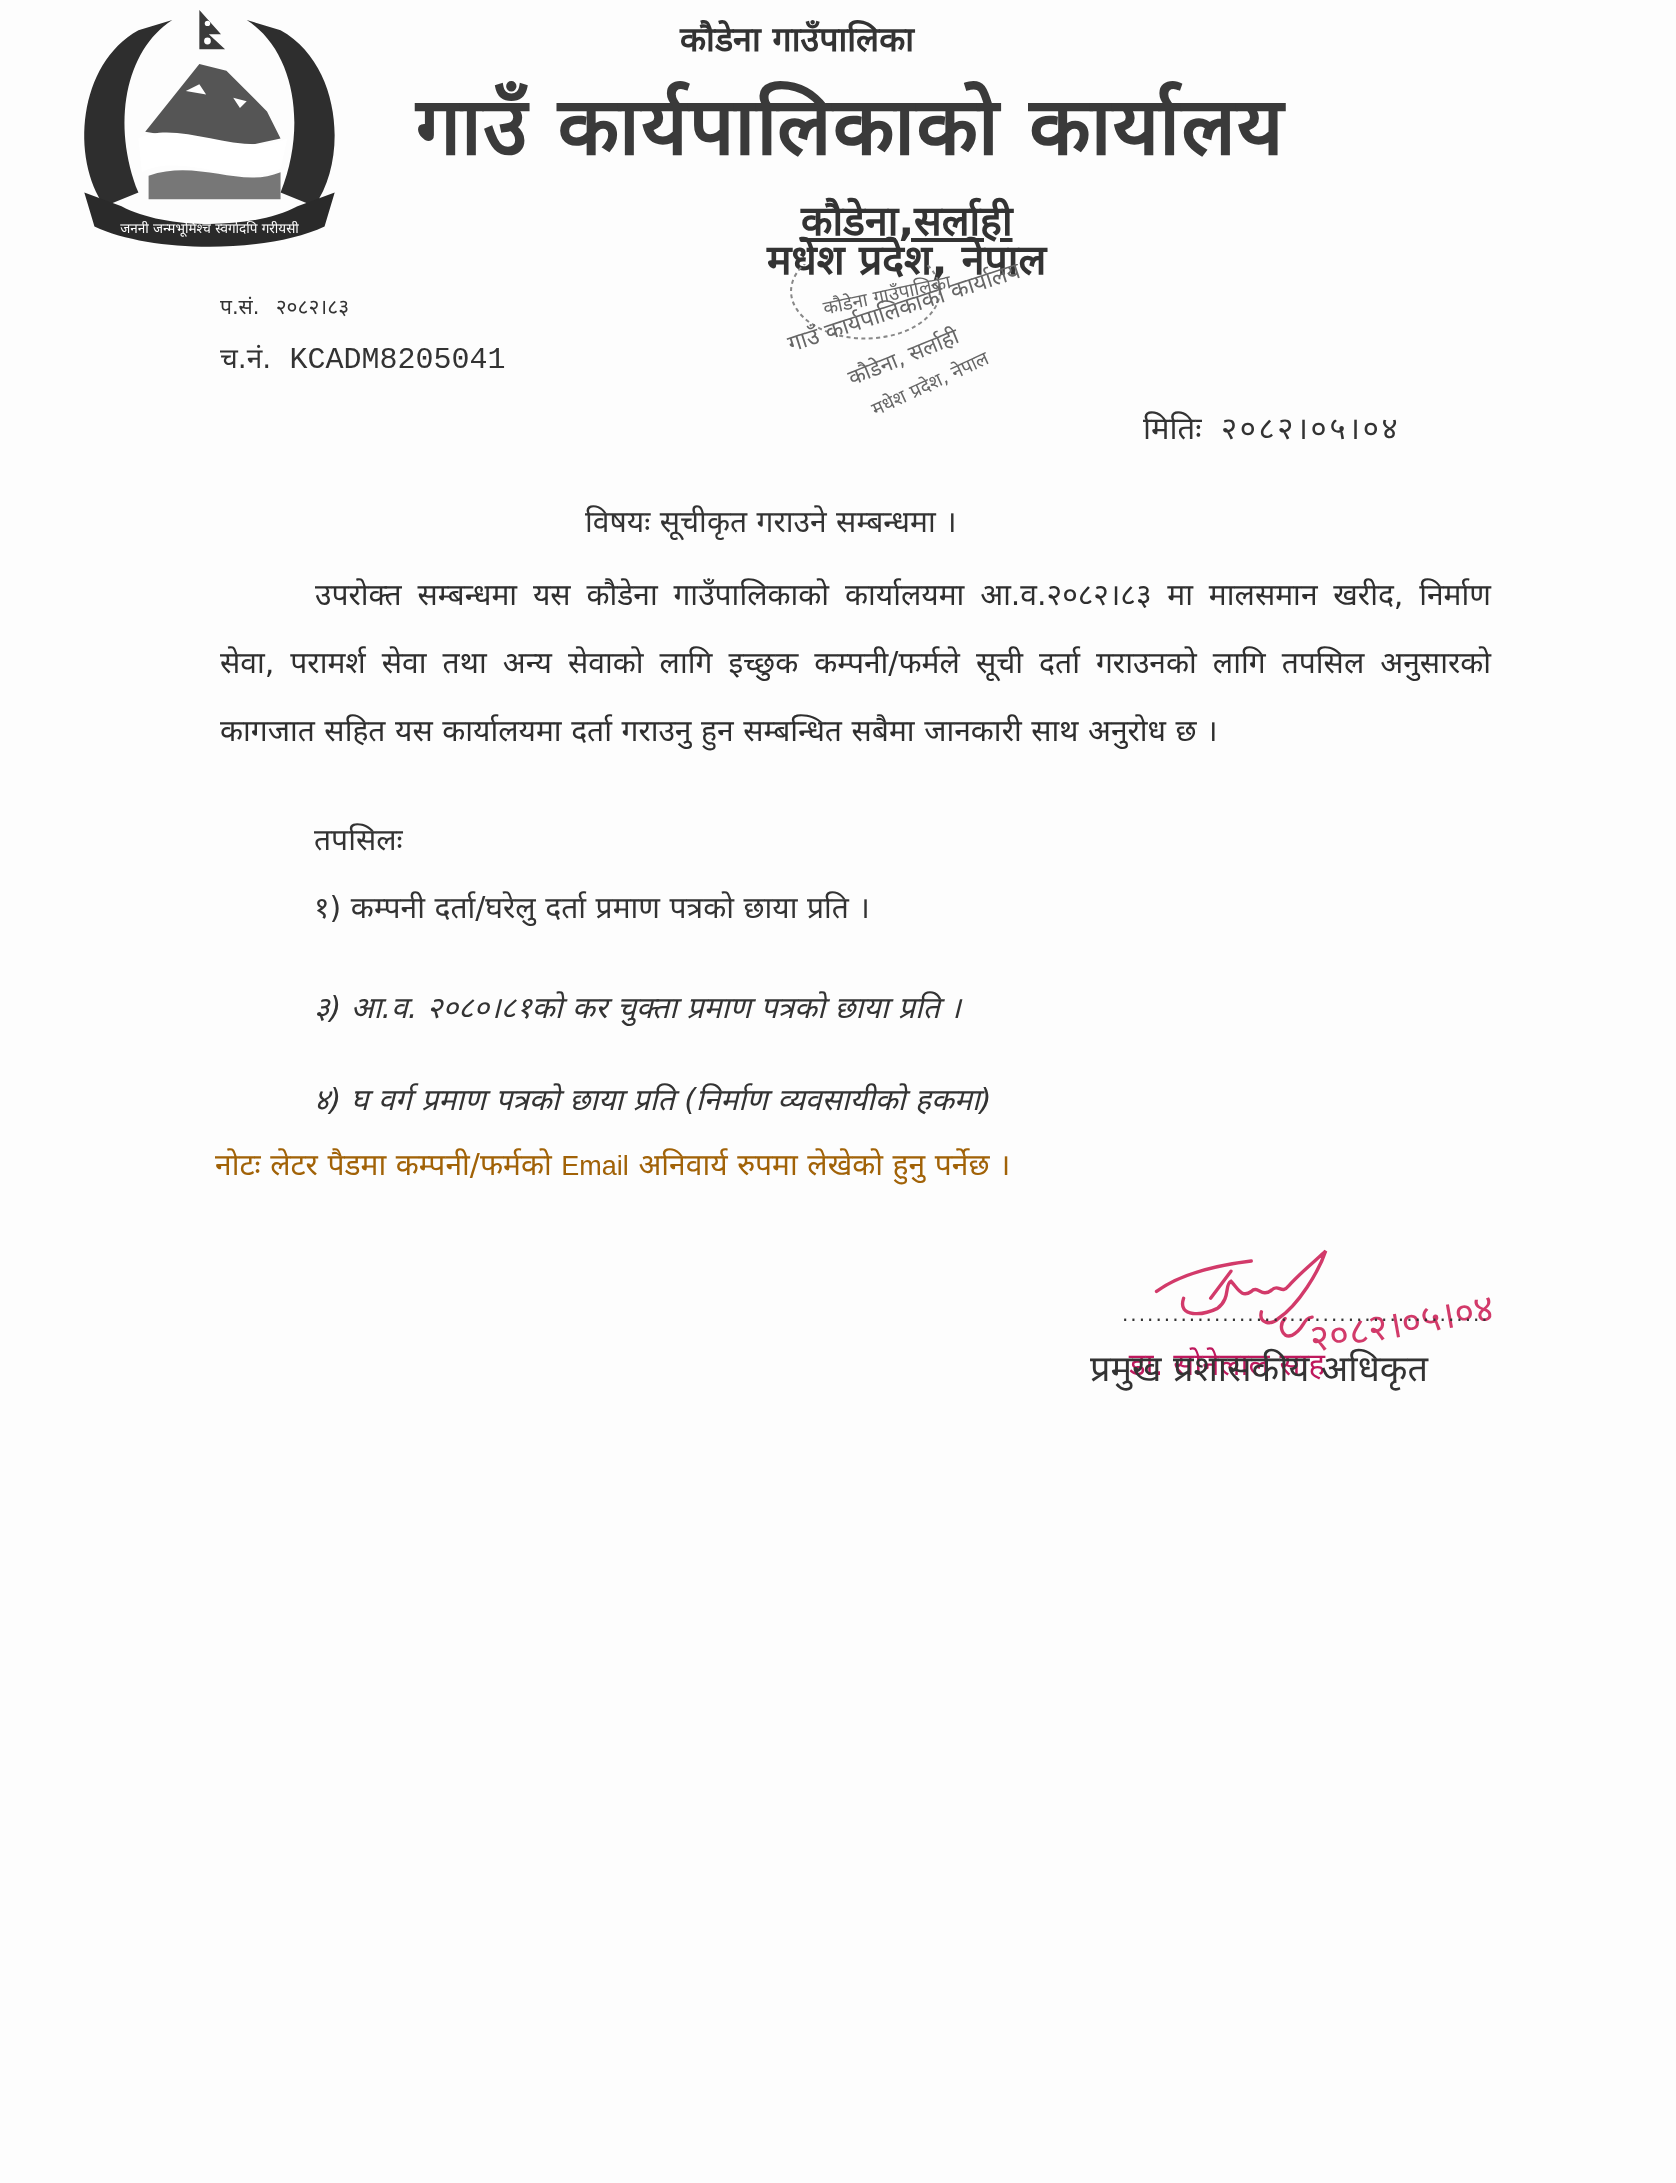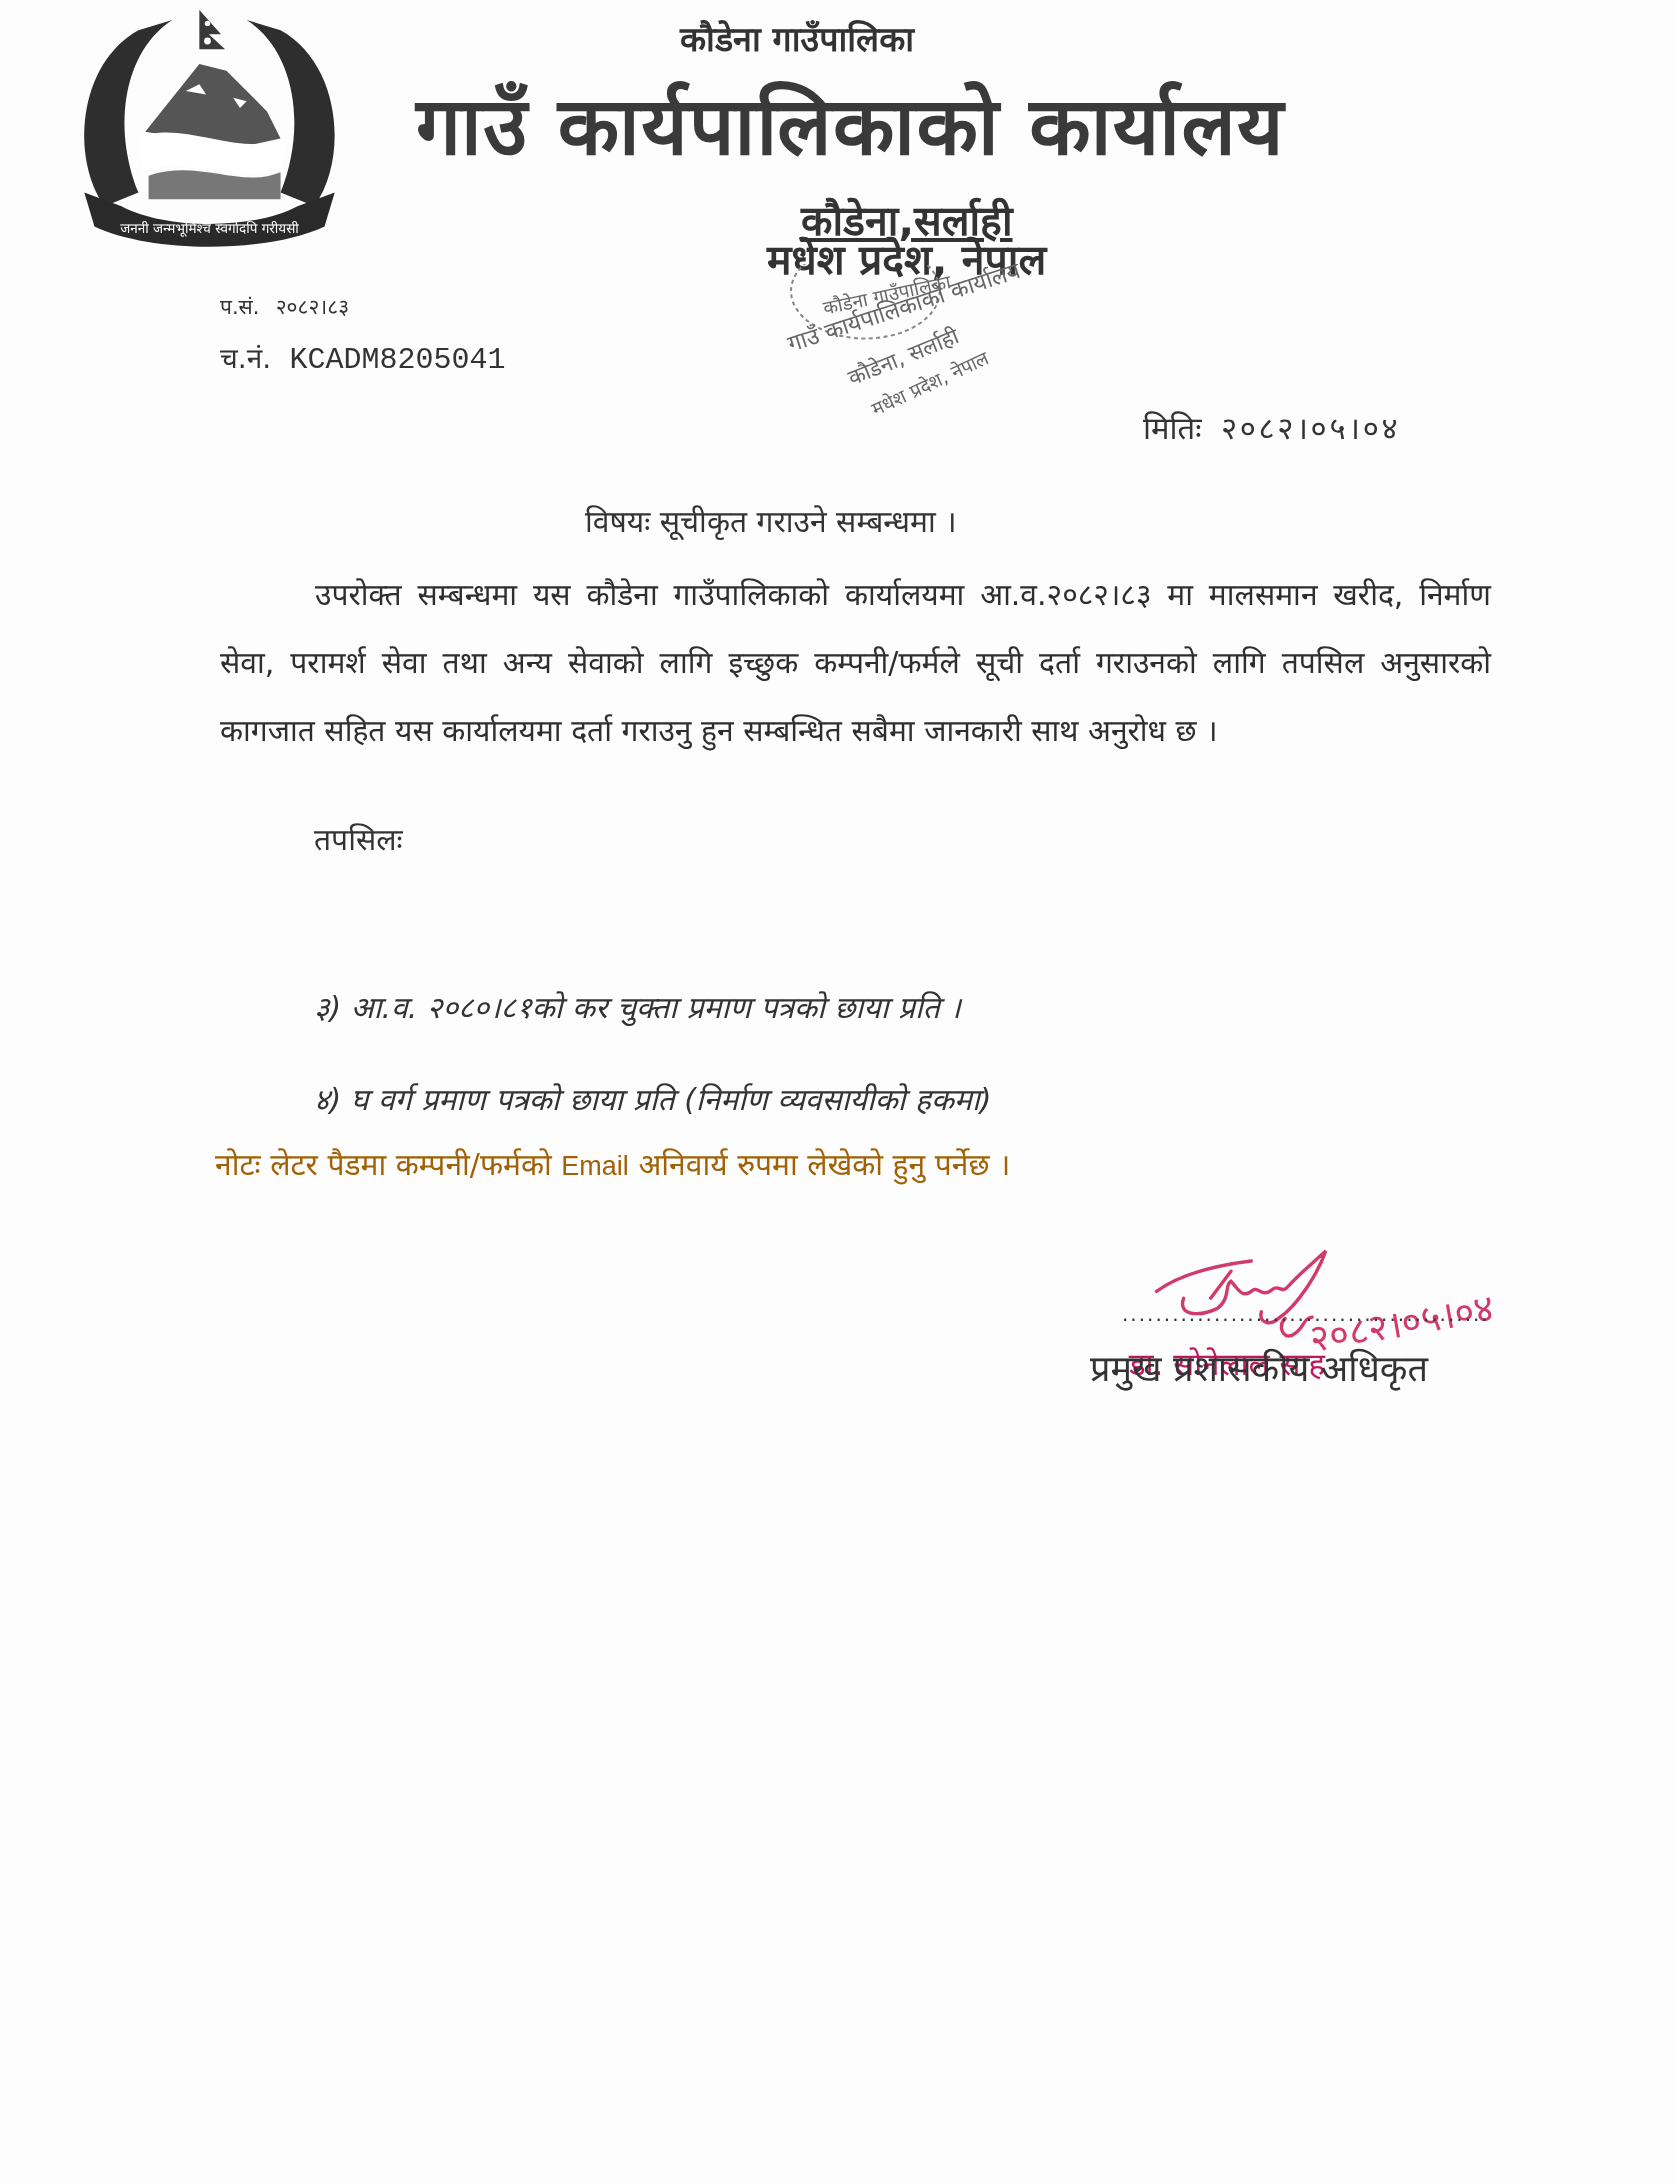--- a/index.html
+++ b/index.html
@@ -73,20 +73,21 @@
   <div class="abs date">
     <span>मितिः</span>
     <span style="margin-left:9.5px;letter-spacing:2.7px;">२०८२।०५।०४</span>
   </div>
 
   <div class="abs subject">विषयः सूचीकृत गराउने सम्बन्धमा ।</div>
 
   <div class="para">उपरोक्त सम्बन्धमा यस कौडेना गाउँपालिकाको कार्यालयमा आ.व.२०८२।८३ मा मालसमान खरीद, निर्माण सेवा, परामर्श सेवा तथा अन्य सेवाको लागि इच्छुक कम्पनी/फर्मले सूची दर्ता गराउनको लागि तपसिल अनुसारको कागजात सहित यस कार्यालयमा दर्ता गराउनु हुन सम्बन्धित सबैमा जानकारी साथ अनुरोध छ ।</div>
 
   <div class="abs tapsil">तपसिलः</div>
+  <div class="abs item" style="top:886px;">१) कम्पनी दर्ता/घरेलु दर्ता प्रमाण पत्रको छाया प्रति ।</div>
   <div class="abs item" style="top:986px;font-style:italic;">३) आ.व. २०८०।८१को कर चुक्ता प्रमाण पत्रको छाया प्रति ।</div>
   <div class="abs item" style="top:1078px;font-style:italic;">४) घ वर्ग प्रमाण पत्रको छाया प्रति (निर्माण व्यवसायीको हकमा)</div>
 
   <div class="abs note">
     <span>नोटः लेटर पैडमा कम्पनी/फर्मको</span>
     <span class="en">Email</span>
     <span>अनिवार्य रुपमा लेखेको हुनु पर्नेछ ।</span>
   </div>
 
   <svg class="sig" viewBox="0 0 640 180">

